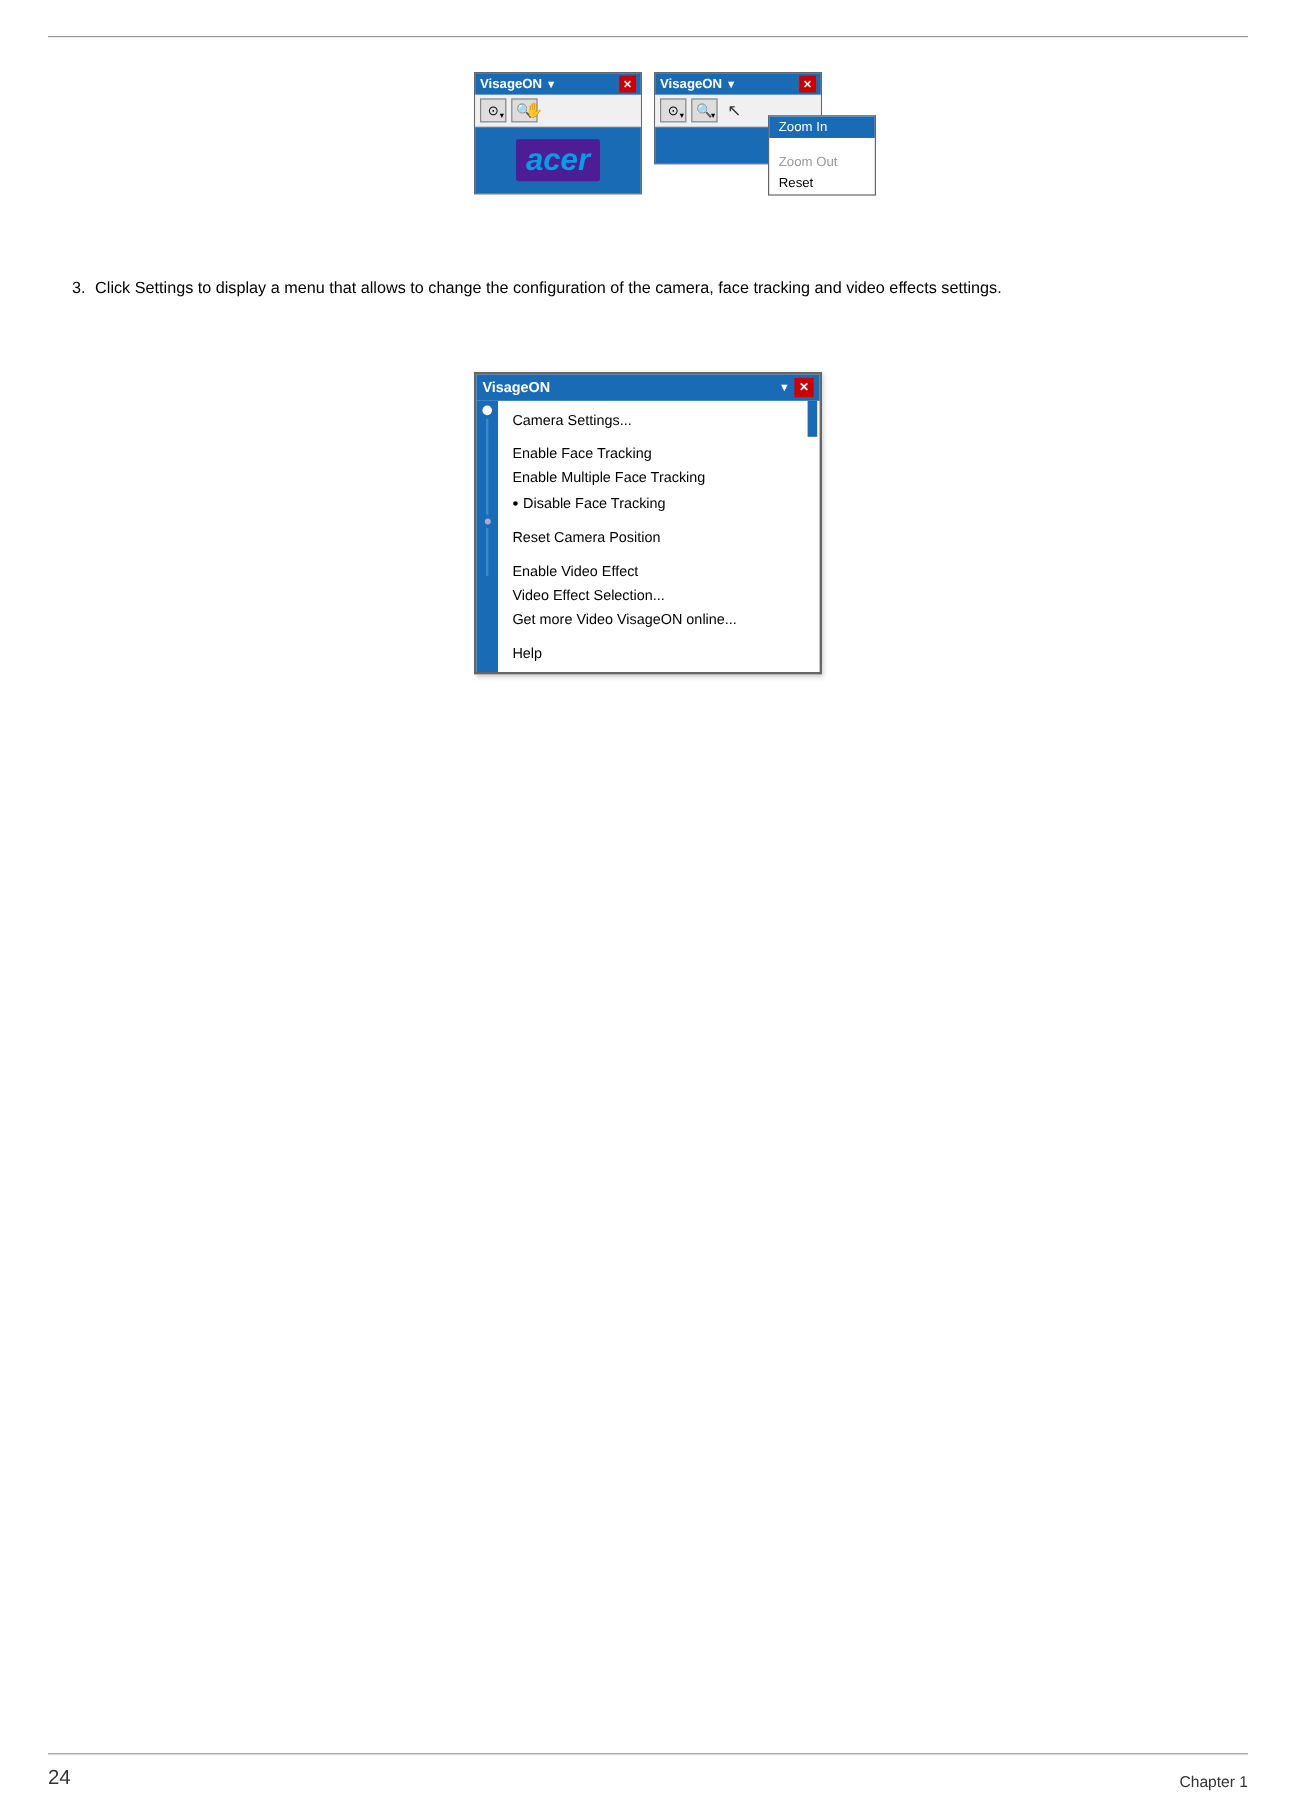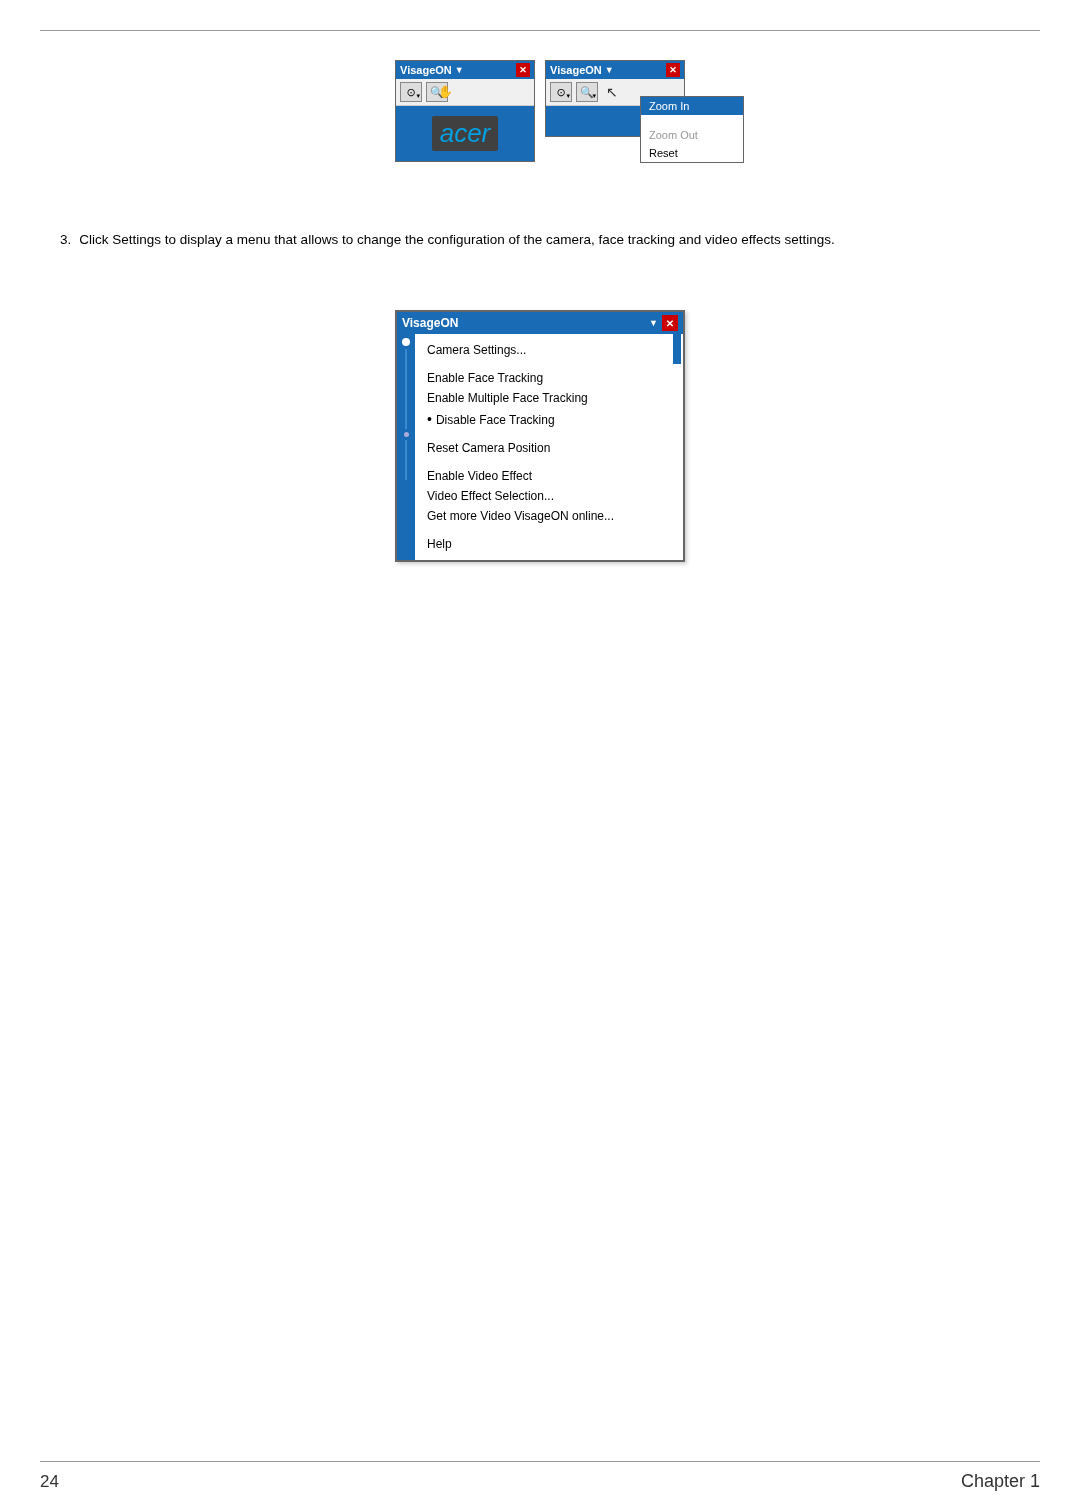--- a/index.html
+++ b/index.html
@@ -37,21 +37,21 @@
       bottom: 20px;
       left: 40px;
       font-size: 17px;
       color: #333;
     }
 
     .chapter-label {
       position: absolute;
       bottom: 20px;
       right: 40px;
-      font-size: 18px;
+      font-size: 13px;
       color: #333;
     }
 
     
     .screenshots-area {
       position: absolute;
       top: 60px;
       left: 0;
       right: 0;
       display: flex;
@@ -132,35 +132,35 @@
       background: #1a6bb5;
       height: 55px;
       display: flex;
       align-items: center;
       justify-content: center;
       overflow: hidden;
     }
 
     .acer-logo {
       font-size: 26px;
-      font-weight: normal;
+      font-weight: bold;
       color: #00a0e3;
       font-style: italic;
-      background: #404040;
+      background: #4c1d95;
       padding: 2px 8px;
       border-radius: 2px;
     }
 
     
     .zoom-dropdown {
       position: absolute;
       background: #fff;
       border: 1px solid #666;
       font-size: 11px;
-      width: 104px;
+      width: 90px;
       z-index: 10;
       top: 36px;
       left: 95px;
     }
 
     .zoom-dropdown .zoom-item {
       padding: 3px 8px;
       cursor: pointer;
       color: #000;
     }
@@ -283,21 +283,21 @@
       padding: 6px 0;
     }
 
     .menu-item {
       padding: 3px 12px;
       cursor: pointer;
       color: #000;
       font-size: 12px;
       white-space: nowrap;
       display: flex;
-      align-items: flex-end;
+      align-items: center;
       gap: 4px;
     }
 
     .menu-item .bullet {
       font-size: 14px;
       color: #000;
     }
 
     .menu-separator {
       height: 8px;

